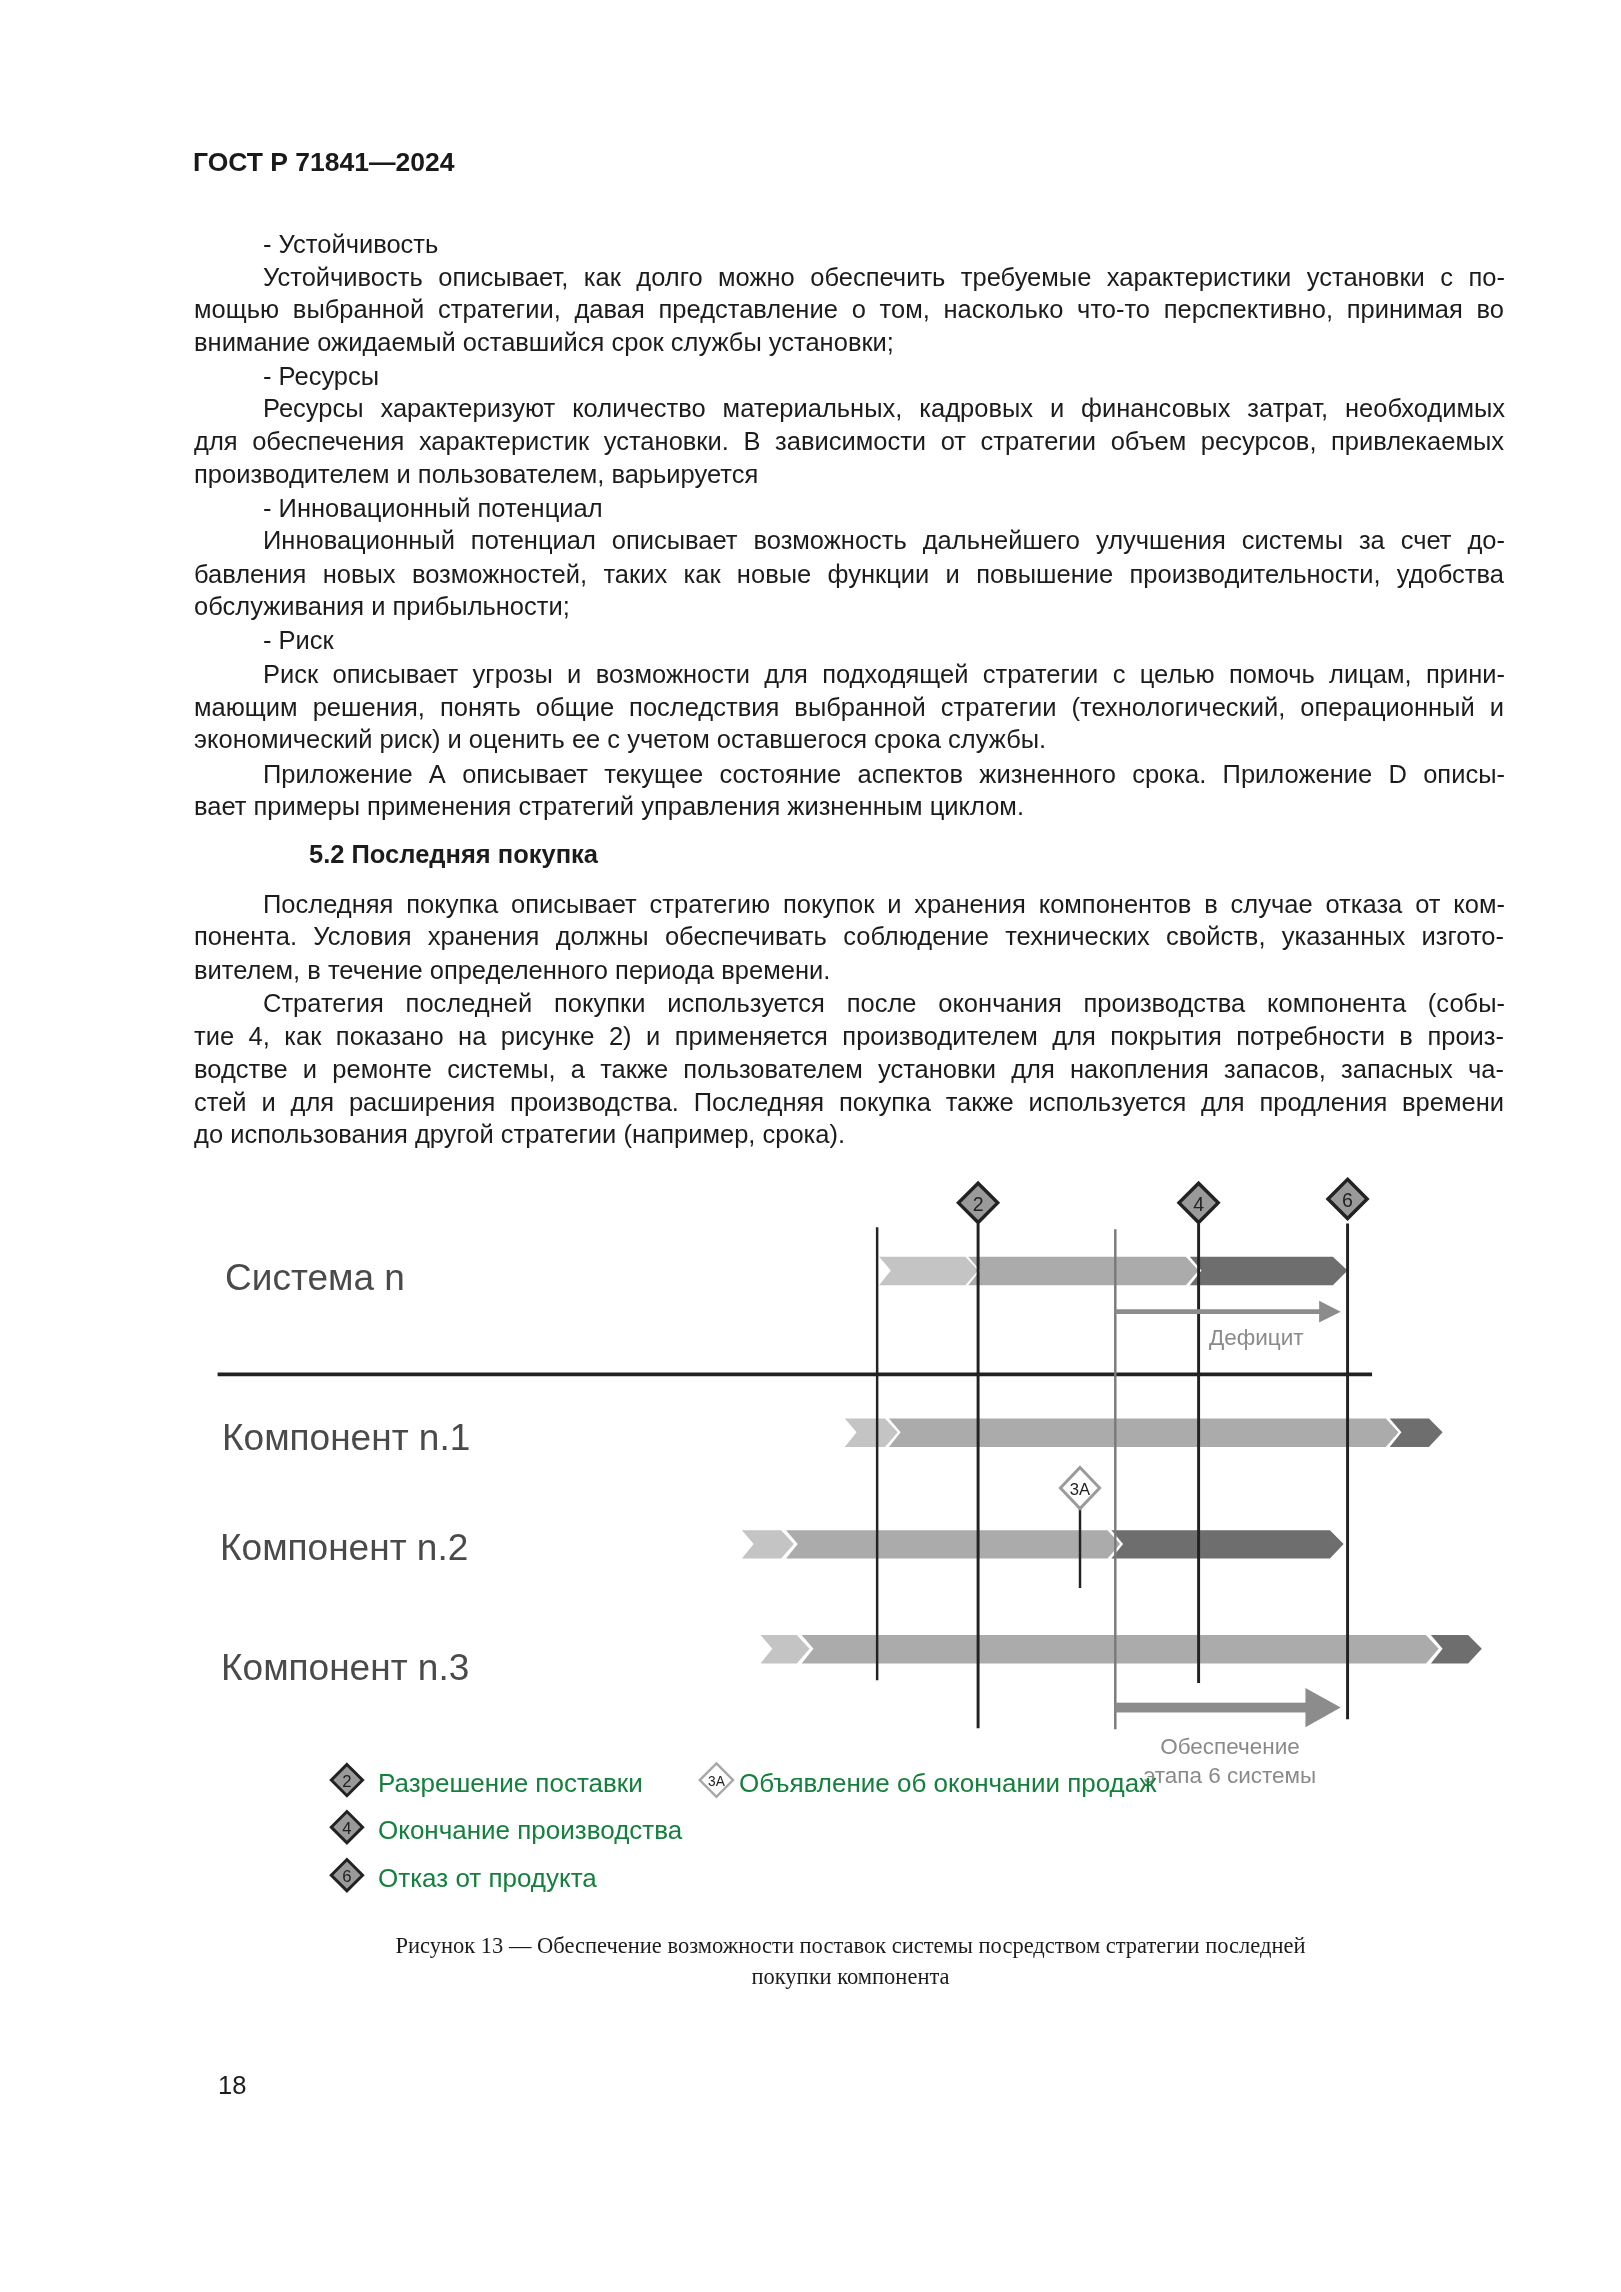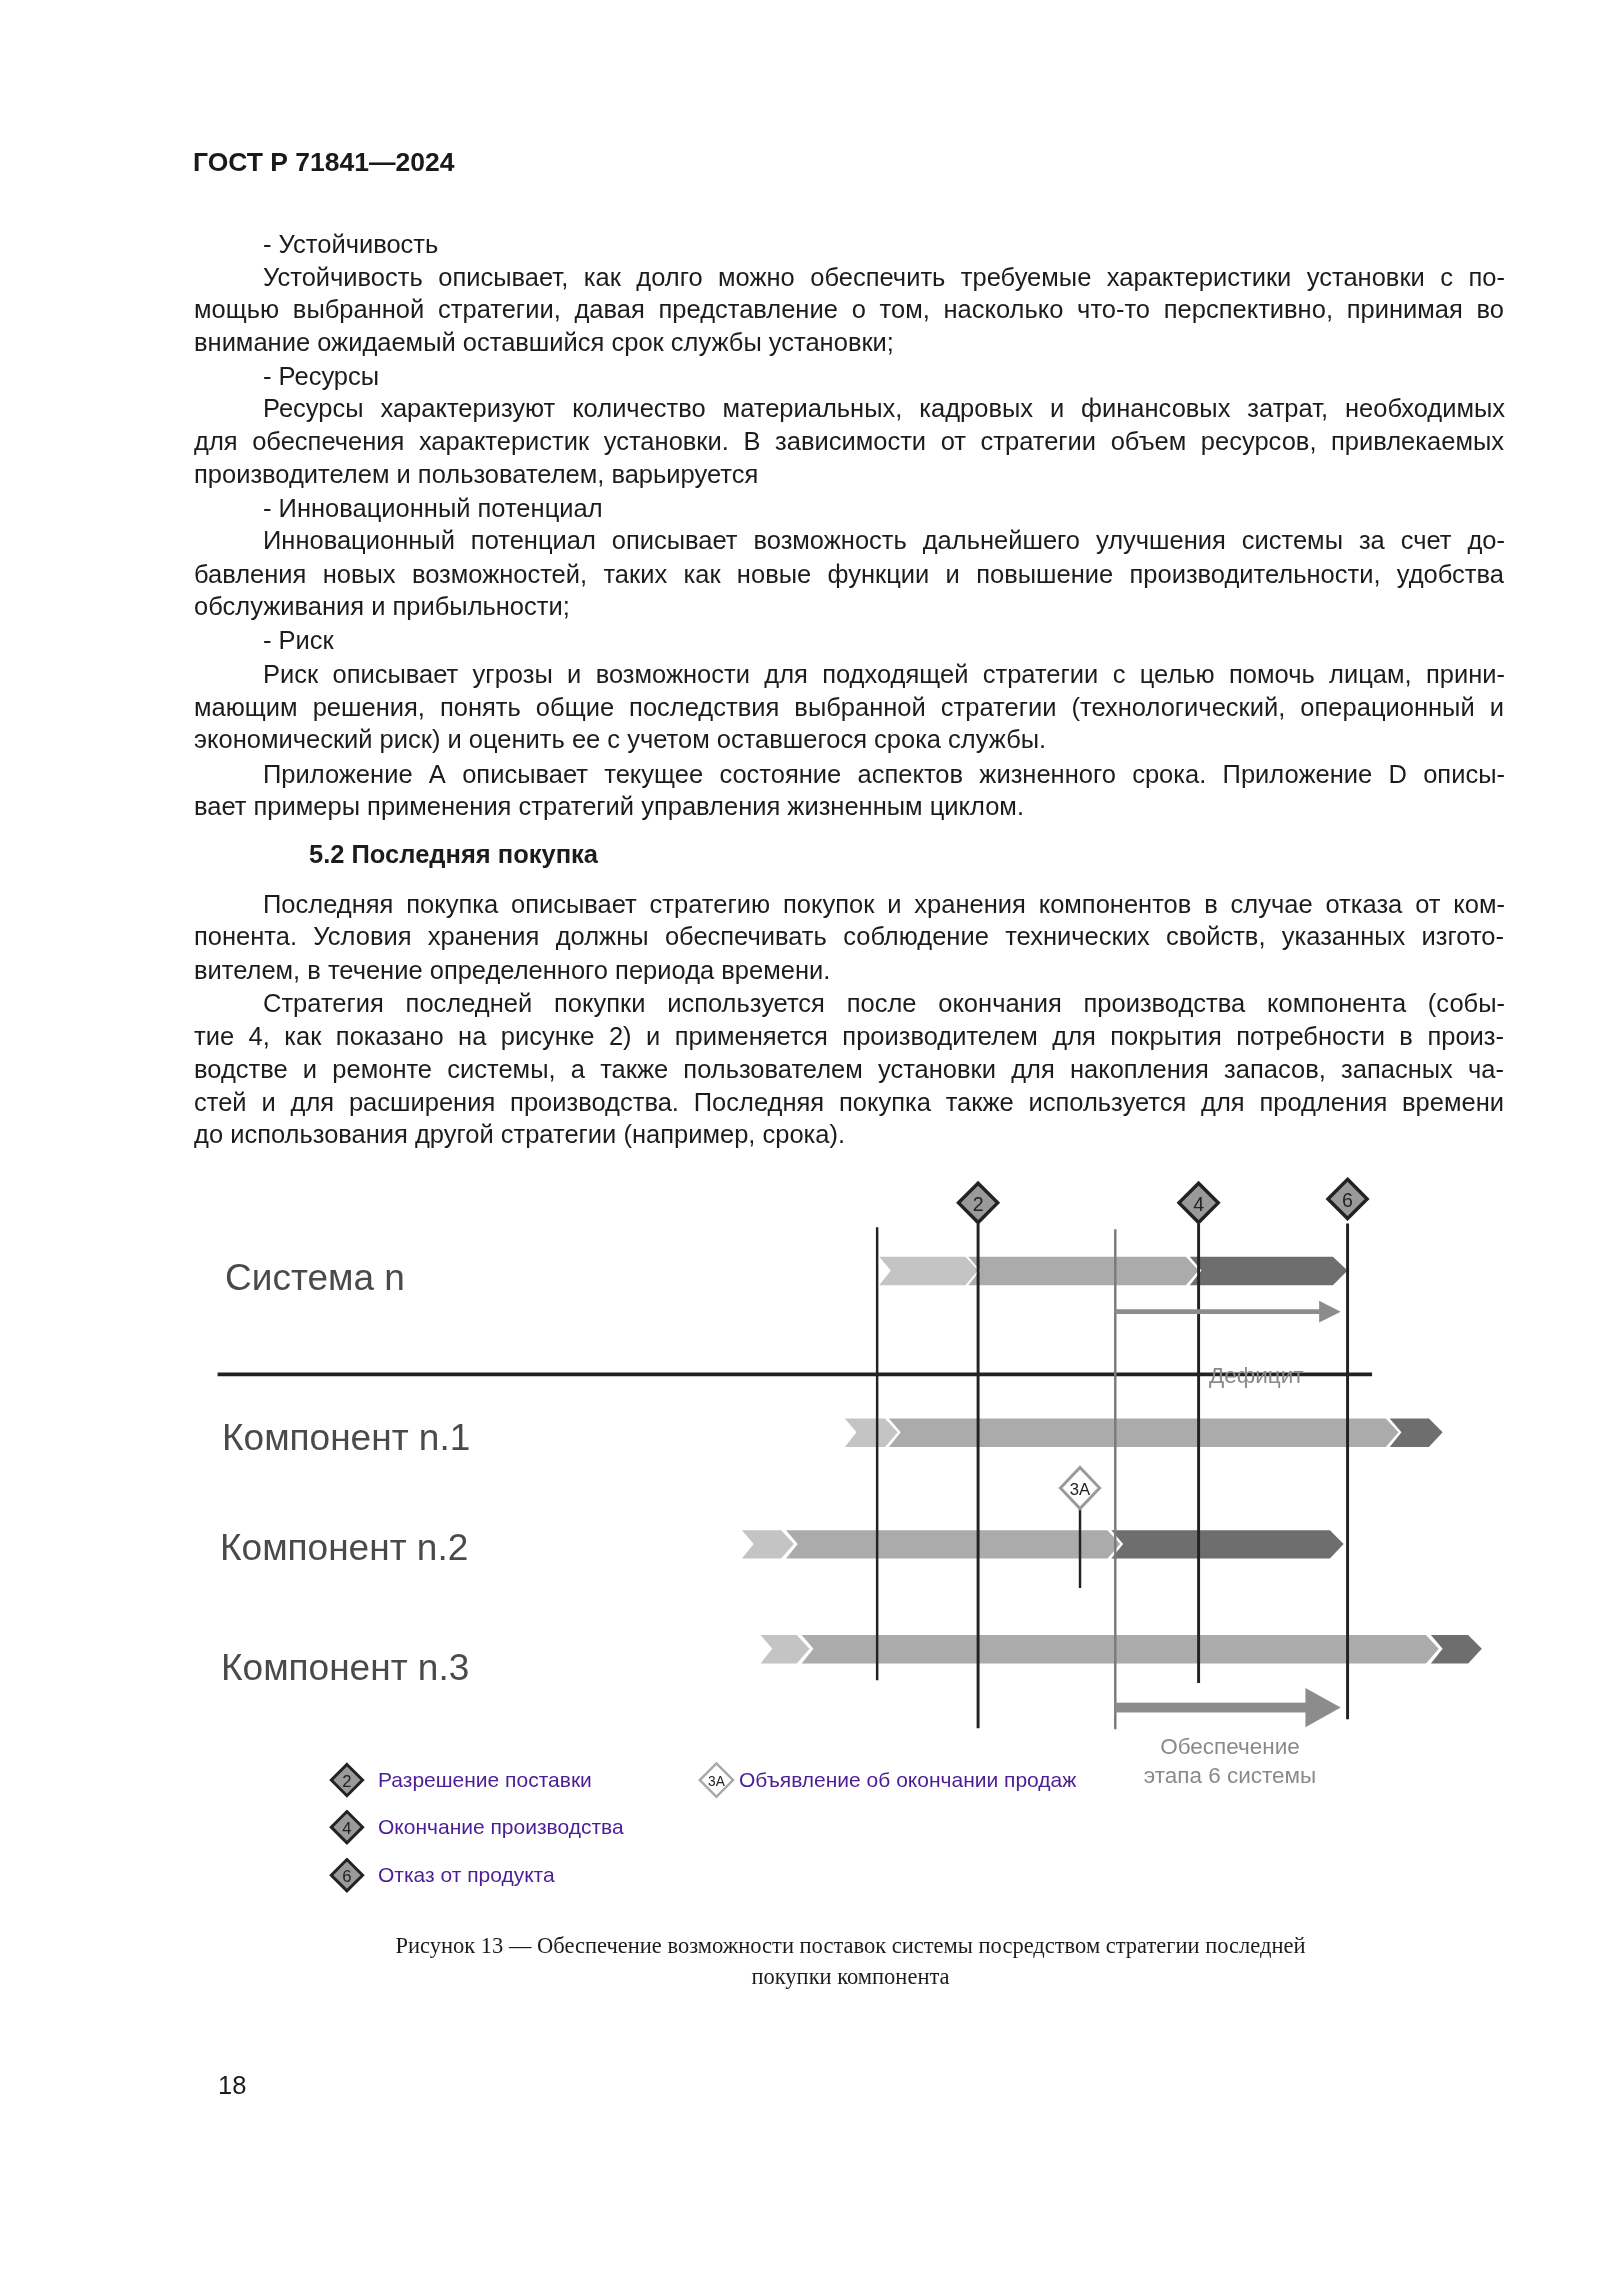--- a/index.html
+++ b/index.html
@@ -10,21 +10,21 @@
   .ln.j { text-align:justify; text-align-last:justify; white-space:normal; }
   .ln.ind { left:263px; width:1242px; }
   .ln.dash { left:263px; }
   .sec { position:absolute; left:263px; font-size:25.5px; font-weight:bold; line-height:29px; color:#1c1c1c;margin-left:46px; }
   .pg { position:absolute; left:194px; top:2071px; font-size:25.5px; color:#1c1c1c;margin-left:24px; }
 
   .diag { position:absolute; left:0; top:0; width:1621px; height:2293px; pointer-events:none; }
   .diag * { pointer-events:auto; }
   .rowlbl { position:absolute; font-size:37px; color:#4a4a4a; white-space:nowrap; }
   .note { position:absolute; font-size:22.5px; color:#8a8a8a; text-align:center; white-space:nowrap; line-height:29px; }
-  .leg { position:absolute; font-size:21px; color:#4c1d95; white-space:nowrap; }
+  .leg { position:absolute; font-size:26px; color:#15803d; white-space:nowrap; }
   .cap { position:absolute; left:196px; width:1309px; text-align:center; font-size:22.5px; line-height:31px; color:#1c1c1c;font-family:Liberation Serif, serif; }
   svg text { font-family:"Liberation Sans", sans-serif; }
 </style>
 </head>
 <body>
 
 <div class="hdr">ГОСТ Р 71841—2024</div>
 
 <div class="ln dash" style="top:230px">-  Устойчивость</div>
 <div class="ln ind j" style="top:263px">Устойчивость описывает, как долго можно обеспечить требуемые характеристики установки с по-</div>
@@ -135,21 +135,21 @@
       <polygon points="731,1799 748,1816 731,1833 714,1816" fill="#ffffff" stroke="#a8a8a8" stroke-width="2.5"></polygon>
       <text x="731" y="1822" font-size="14" text-anchor="middle" fill="#222">3A</text>
     </g>
   </svg>
 
   <div class="rowlbl" style="left:225px; top:1257px">Система n</div>
   <div class="rowlbl" style="left:222px; top:1417px">Компонент n.1</div>
   <div class="rowlbl" style="left:220px; top:1527px">Компонент n.2</div>
   <div class="rowlbl" style="left:221px; top:1647px">Компонент n.3</div>
 
-  <div class="note" style="left:1209px; top:1361px; text-align:right">Дефицит</div>
+  <div class="note" style="left:1209px; top:1323px; text-align:right">Дефицит</div>
   <div class="note" style="left:1132px; top:1732px; width:196px">Обеспечение</div>
   <div class="note" style="left:1132px; top:1761px; width:196px">этапа 6 системы</div>
 
   <div class="leg" style="left:378px; top:1768px">Разрешение поставки</div>
   <div class="leg" style="left:378px; top:1815px">Окончание производства</div>
   <div class="leg" style="left:378px; top:1863px">Отказ от продукта</div>
   <div class="leg" style="left:739px; top:1768px">Объявление об окончании продаж</div>
 
   <div class="cap" style="top:1930px">Рисунок 13 — Обеспечение возможности поставок системы посредством стратегии последней</div>
   <div class="cap" style="top:1961px">покупки компонента</div>

